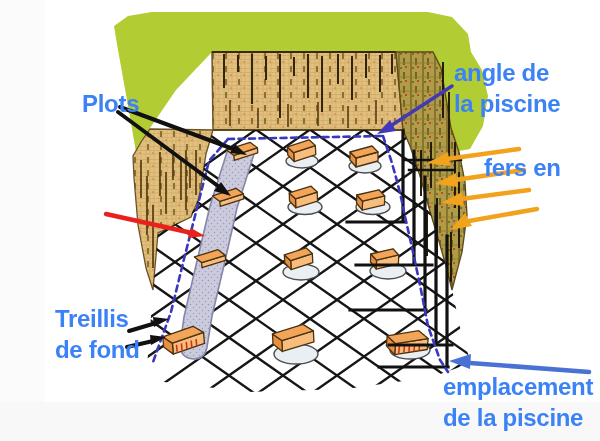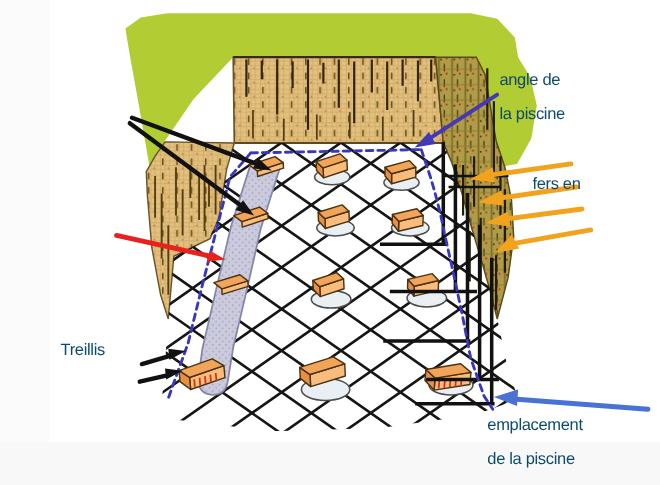--- a/index.html
+++ b/index.html
@@ -1,19 +1,19 @@
 <!DOCTYPE html>
 <html><head>
 <meta charset="utf-8">
 <style>
   html,body{margin:0;padding:0;background:#ffffff;}
   #stage{position:relative;width:600px;height:441px;background:#ffffff;overflow:hidden;
          font-family:"Liberation Sans", sans-serif;}
   #stage svg{position:absolute;left:0;top:0;}
-  .lbl{position:absolute;color:#0c4a6e;font-size:15px;font-weight:normal;
+  .lbl{position:absolute;color:#3b82f6;font-size:24px;font-weight:bold;
        letter-spacing:-0.3px;line-height:31px;white-space:nowrap;}
   .lbl span{display:block;}
   
   .pt{fill:#f2a458;stroke:#4a3210;stroke-width:1.3;stroke-linejoin:round;}
   .pf{fill:#f8bd7d;stroke:#4a3210;stroke-width:1.3;stroke-linejoin:round;}
   .pl{fill:#e89040;stroke:#4a3210;stroke-width:1.3;stroke-linejoin:round;}
   .pad{fill:#e9eff2;stroke:#4c4c4c;stroke-width:1.4;}
   .mesh{stroke:#161616;stroke-width:2.4;fill:none;}
   .iron{stroke:#111111;fill:none;stroke-width:3.2;stroke-linecap:square;}
   .iron-thin{stroke:#111111;fill:none;stroke-width:2.4;stroke-linecap:square;}
@@ -192,22 +192,24 @@
       <path class="sh-orange" d="M537,209 L469,221"></path>
           <polygon class="hd-orange" points="450,230 465,213 472,226"></polygon>
     </g>
     <g>
       <path class="sh-blue" d="M589,372 L470,363"></path>
           <polygon class="hd-blue" points="449,361 471,354 470,369"></polygon>
     </g>
   </g>
 </svg>
 
+  <div class="lbl" style="left:82px;top:88px">Plots</div>
   <div class="lbl" style="left:55px;top:303px">
     <span>Treillis</span>
+    <span>de fond</span>
   </div>
   <div class="lbl" style="left:454px;top:57px">
     <span>angle de</span>
     <span>la piscine</span>
   </div>
   <div class="lbl" style="left:484px;top:152px">
     <span>fers en</span>
   </div>
   <div class="lbl" style="left:443px;top:371px">
     <span>emplacement</span>

